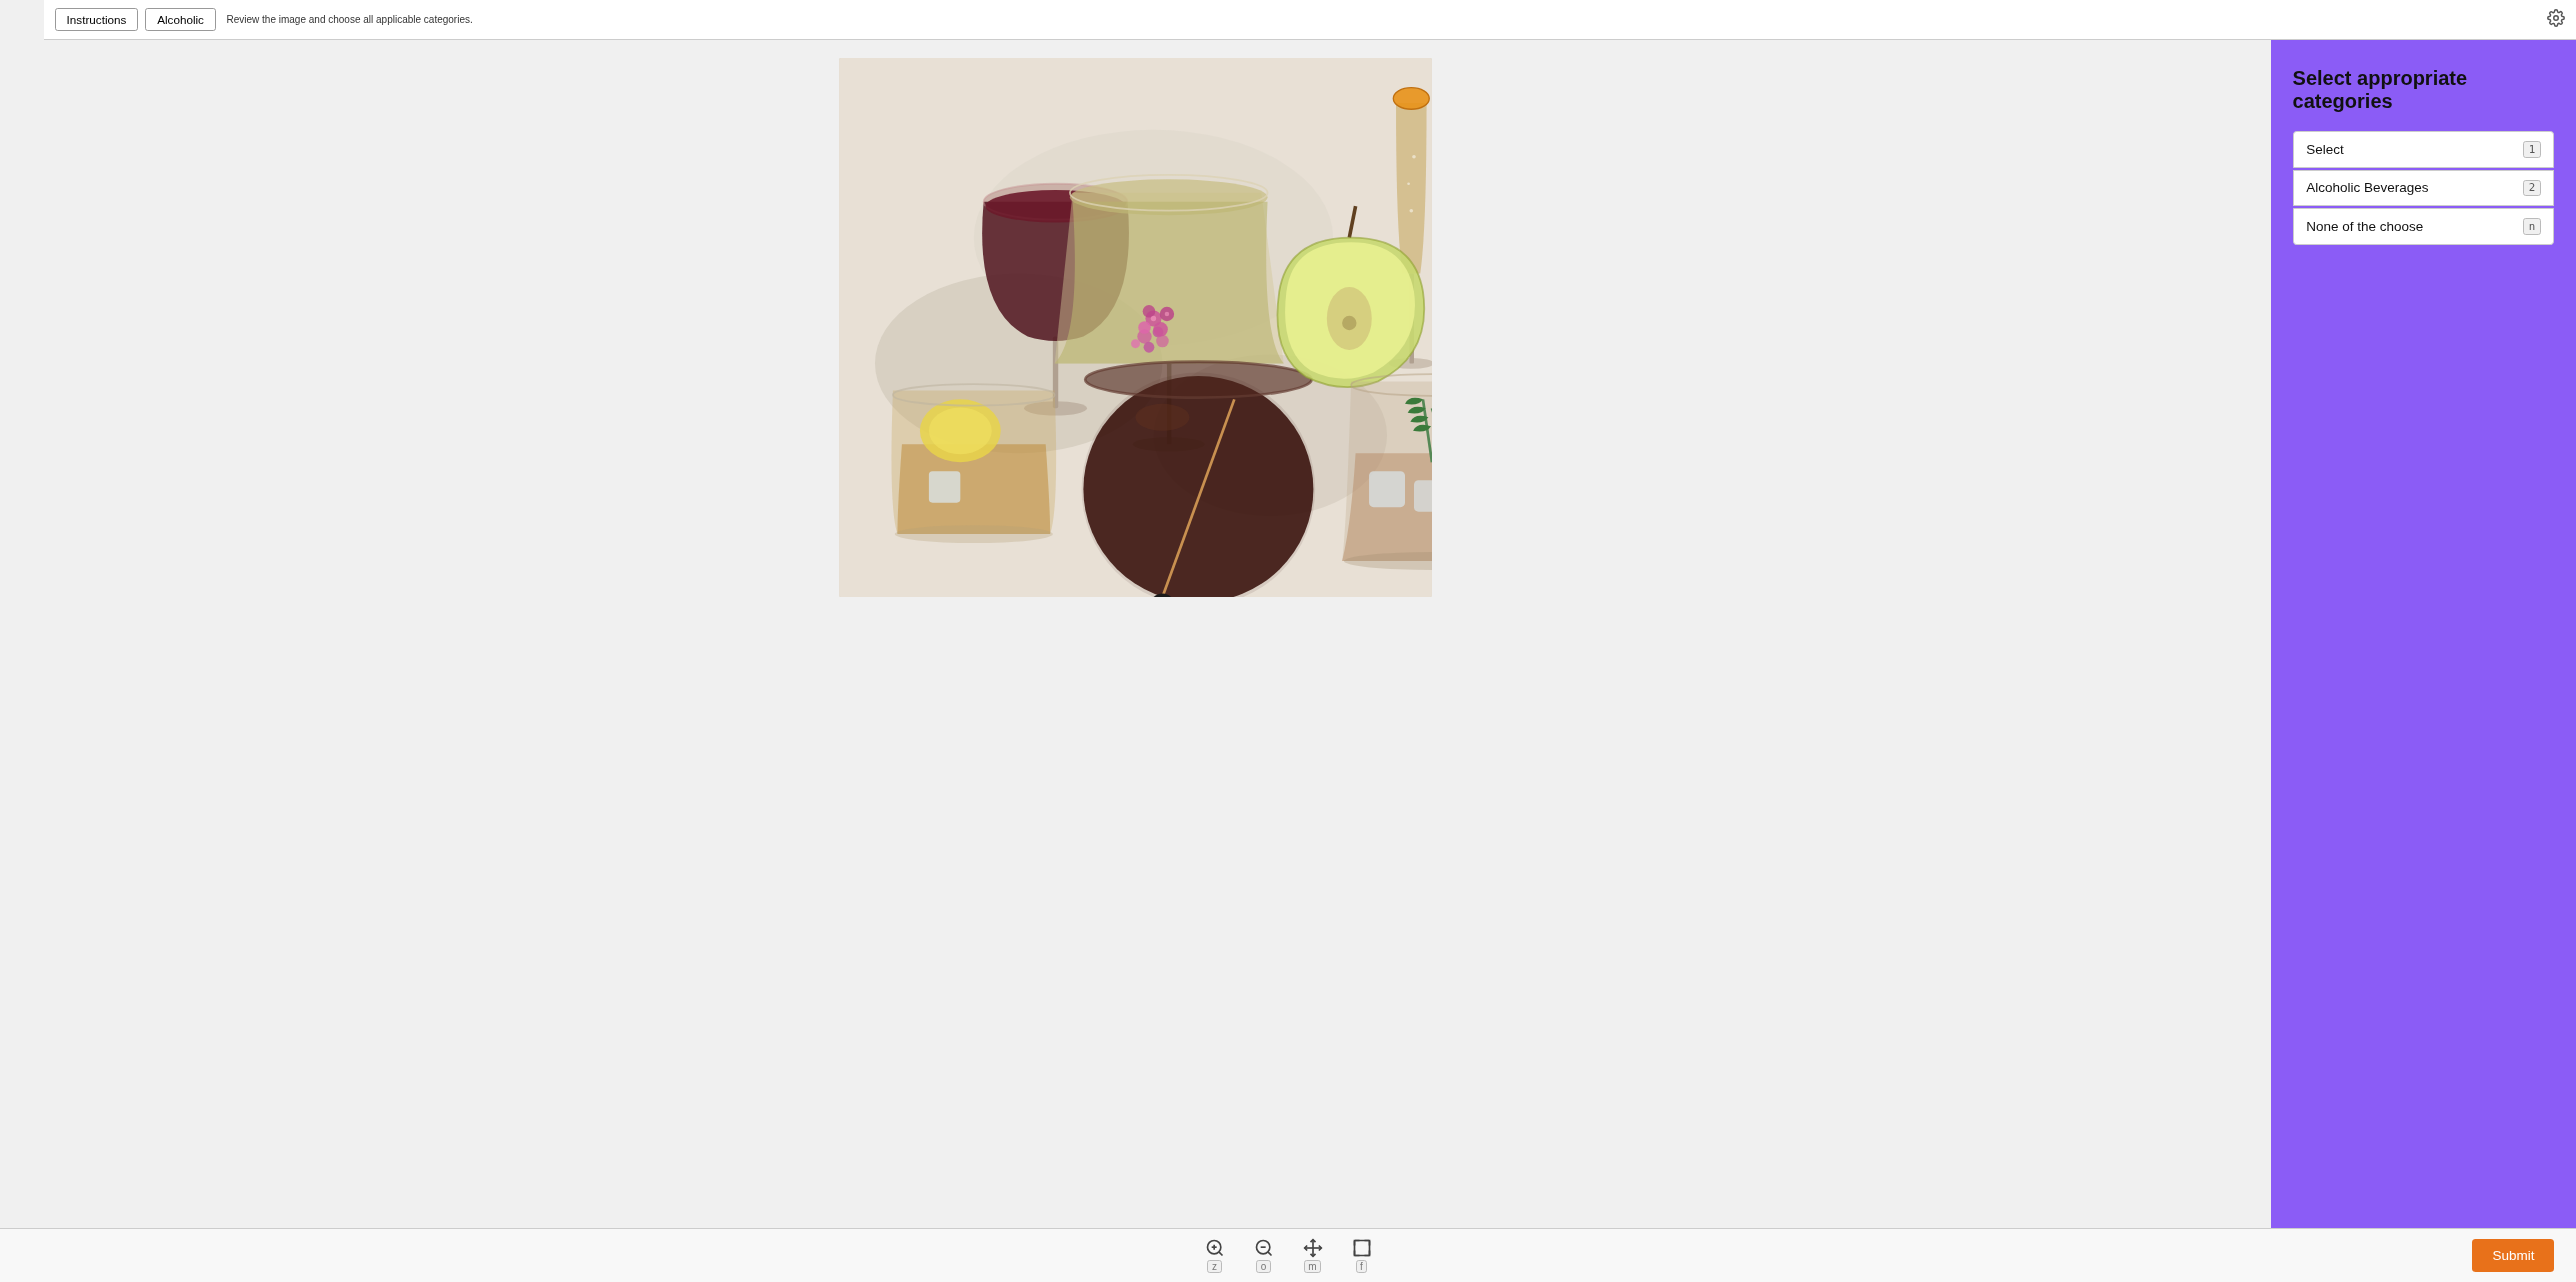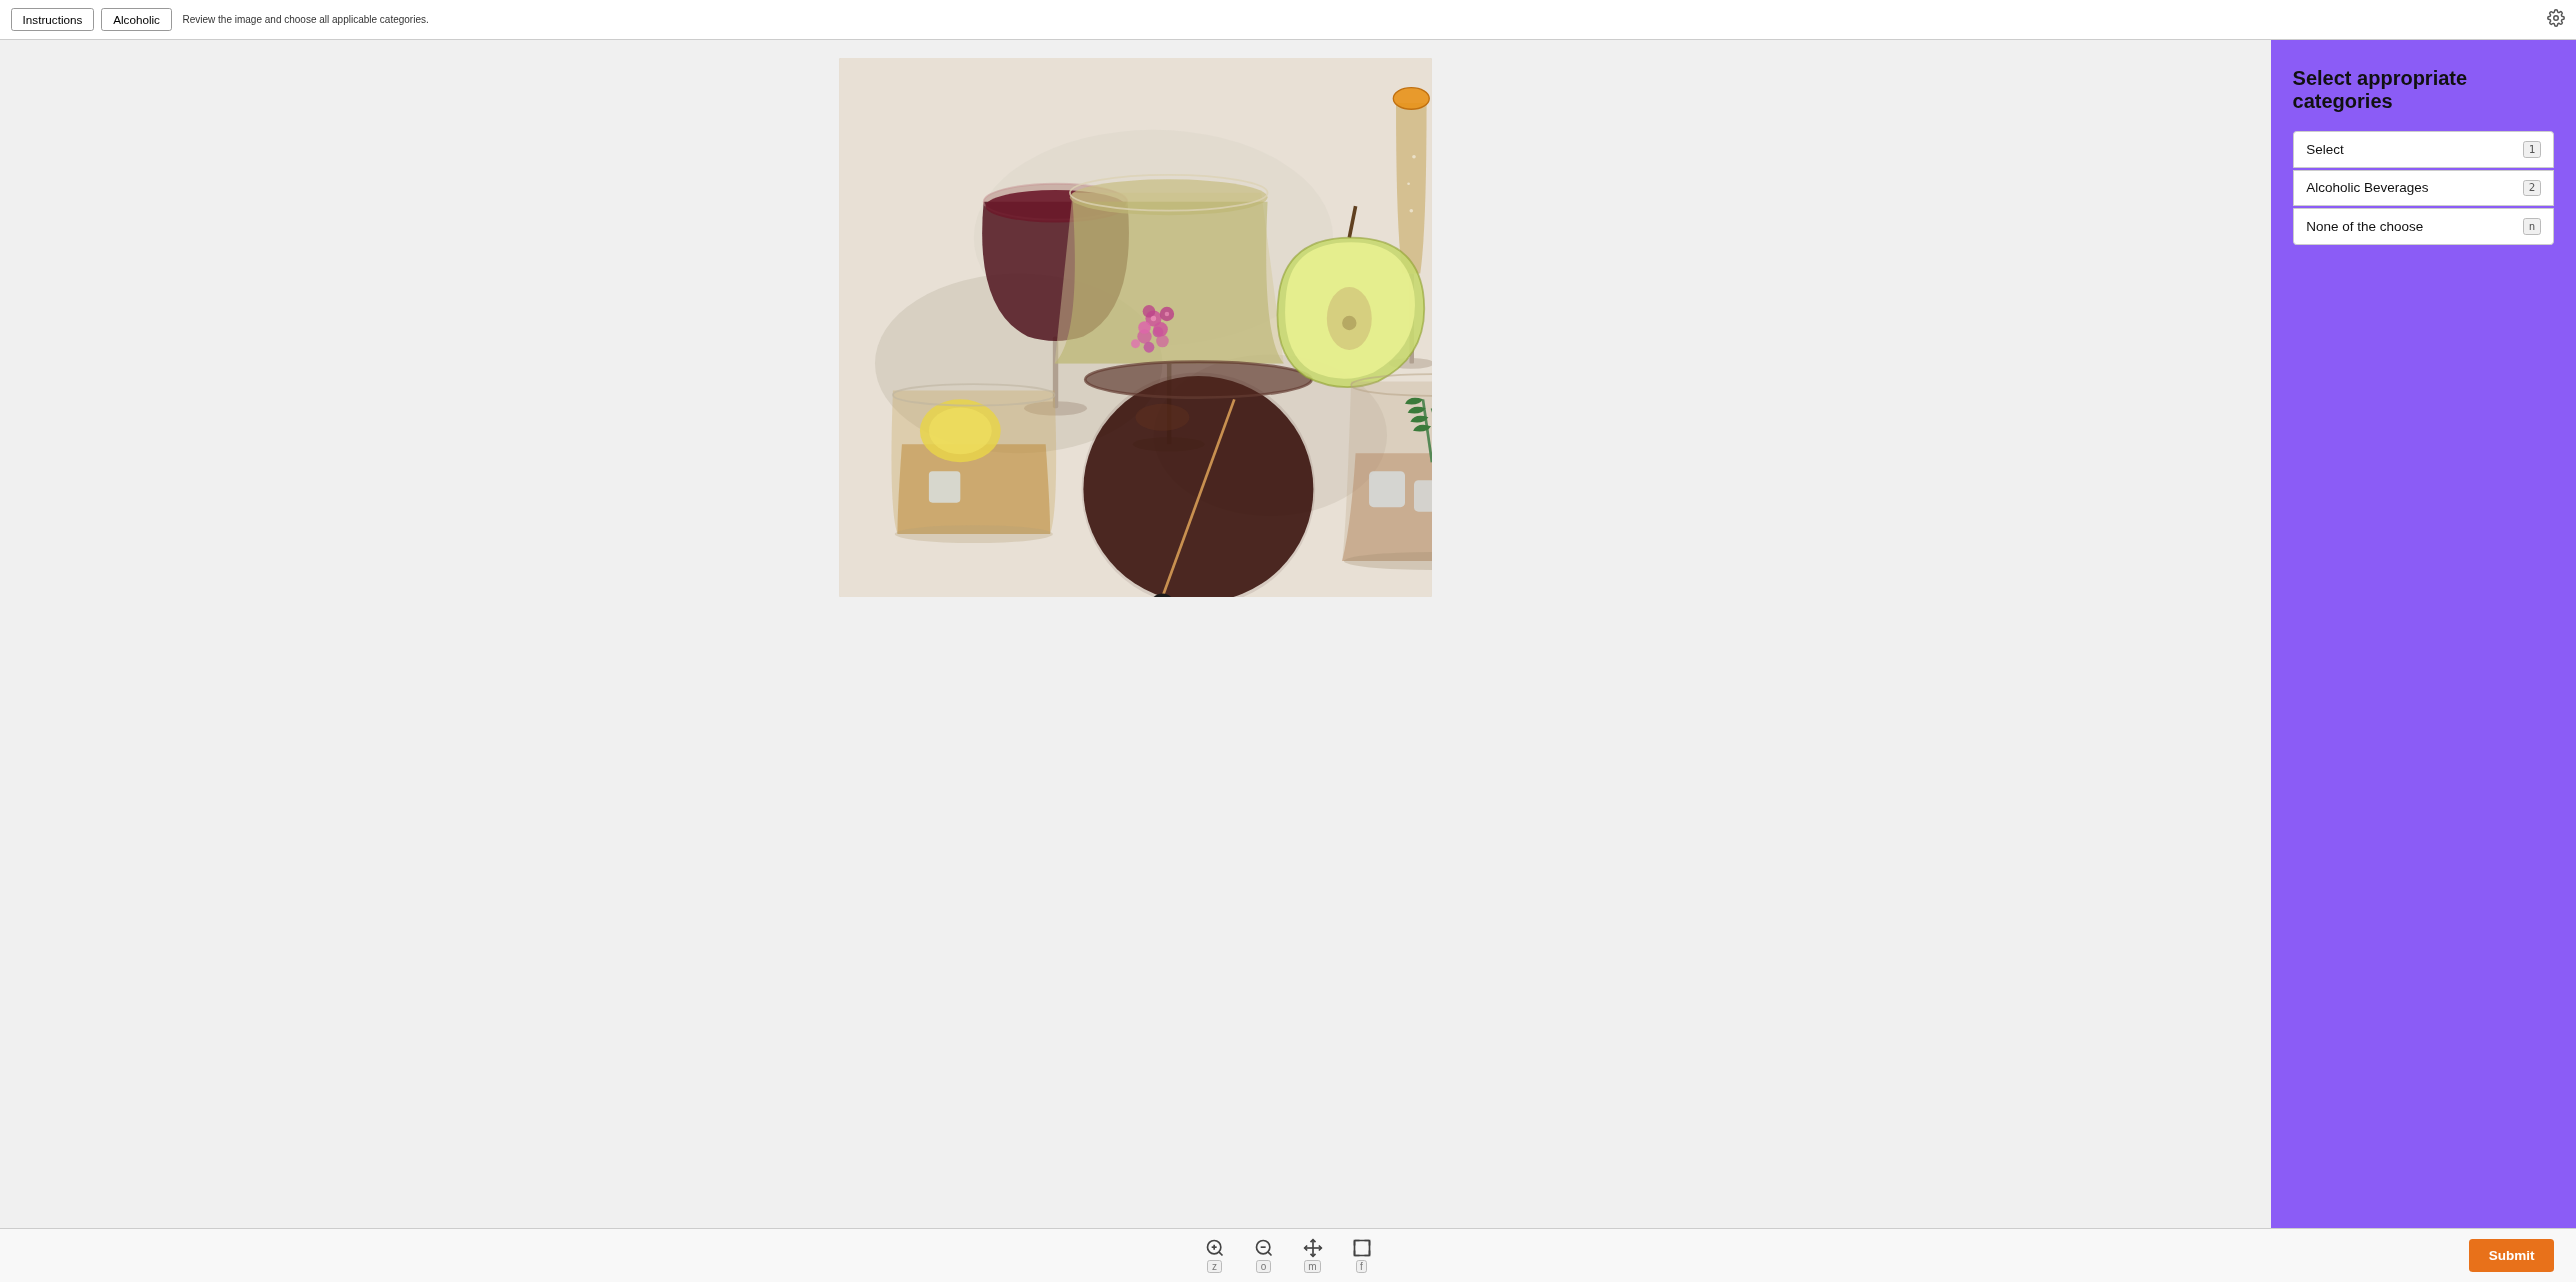--- a/index.html
+++ b/index.html
@@ -14,20 +14,21 @@
     
     #top-bar {
       display: flex;
       align-items: center;
       background: #ffffff;
       border-bottom: 0.9px solid #ccc;
       padding: 0 10.8px;
       height: 40px;
       flex-shrink: 0;
       gap: 7.2px;
+      margin-left: 44px;
     }
     .top-btn {
       border: 0.9px solid #999;
       background: #fff;
       padding: 3.6px 10.8px;
       font-size: 11.7px;
       cursor: pointer;
       border-radius: 2.7px;
     }
     #instructions-text {
@@ -152,21 +153,21 @@
     }
 
     #submit-btn {
       position: absolute;
       right: 21.6px;
       background: #e8711a;
       color: #fff;
       border: none;
       padding: 9px 20px;
       font-size: 13.5px;
-      font-weight: bold;
+      font-weight: normal;
       border-radius: 3.6px;
       cursor: pointer;
     }
   </style>
 </head>
 <body>
 
 <div id="top-bar">
   <button class="top-btn">Instructions</button>
   <button class="top-btn">Alcoholic</button>

